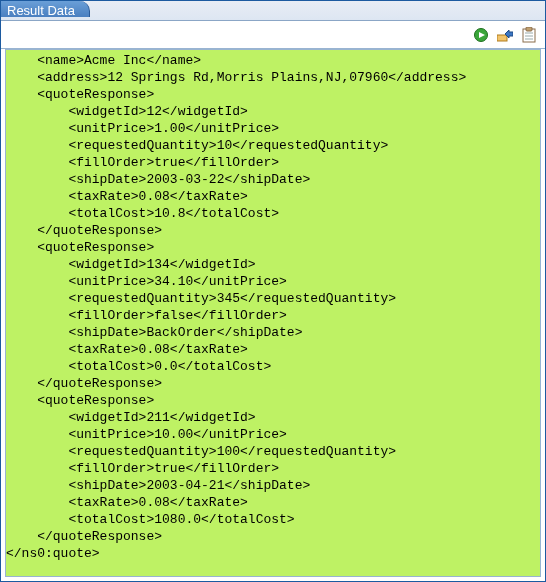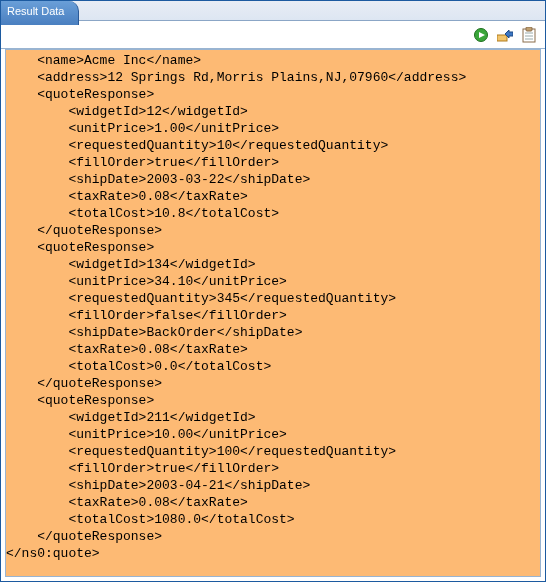--- a/index.html
+++ b/index.html
@@ -16,24 +16,24 @@
   }
   .tab-bar {
     height: 20px;
     background: linear-gradient(to bottom, #e8edf5 0%, #dde6f2 100%);
     border-bottom: 1px solid #8ba6c6;
     position: relative;
   }
   .tab {
     position: absolute;
     left: 0; top: 0;
-    height: 24px;
+    height: 16px;
     background: linear-gradient(to bottom, #6a9fd8 0%, #4a7fc0 100%);
     color: #fff;
-    font-size: 11px;
+    font-size: 13px;
     padding: 2px 14px 0 6px;
     border-top-right-radius: 10px;
     border-right: 1px solid #2b5a98;
     line-height: 16px;
   }
   .toolbar {
     height: 28px;
     background: #fff;
     border-bottom: 1px solid #99b4d1;
     display: flex;
@@ -46,21 +46,21 @@
     width: 16px; height: 16px;
     display: flex;
     align-items: center;
     justify-content: center;
     cursor: pointer;
   }
   .content {
     position: absolute;
     top: 48px; left: 4px; right: 4px; bottom: 4px;
     border: 1px solid #99b4d1;
-    background: #fdba74;
+    background: #bef264;
     overflow: auto;
   }
   .xml {
     font-family: "Courier New", monospace;
     font-size: 13px;
     color: #000;
     white-space: pre;
     padding: 2px 0 2px 0;
     line-height: 17px;
   }

